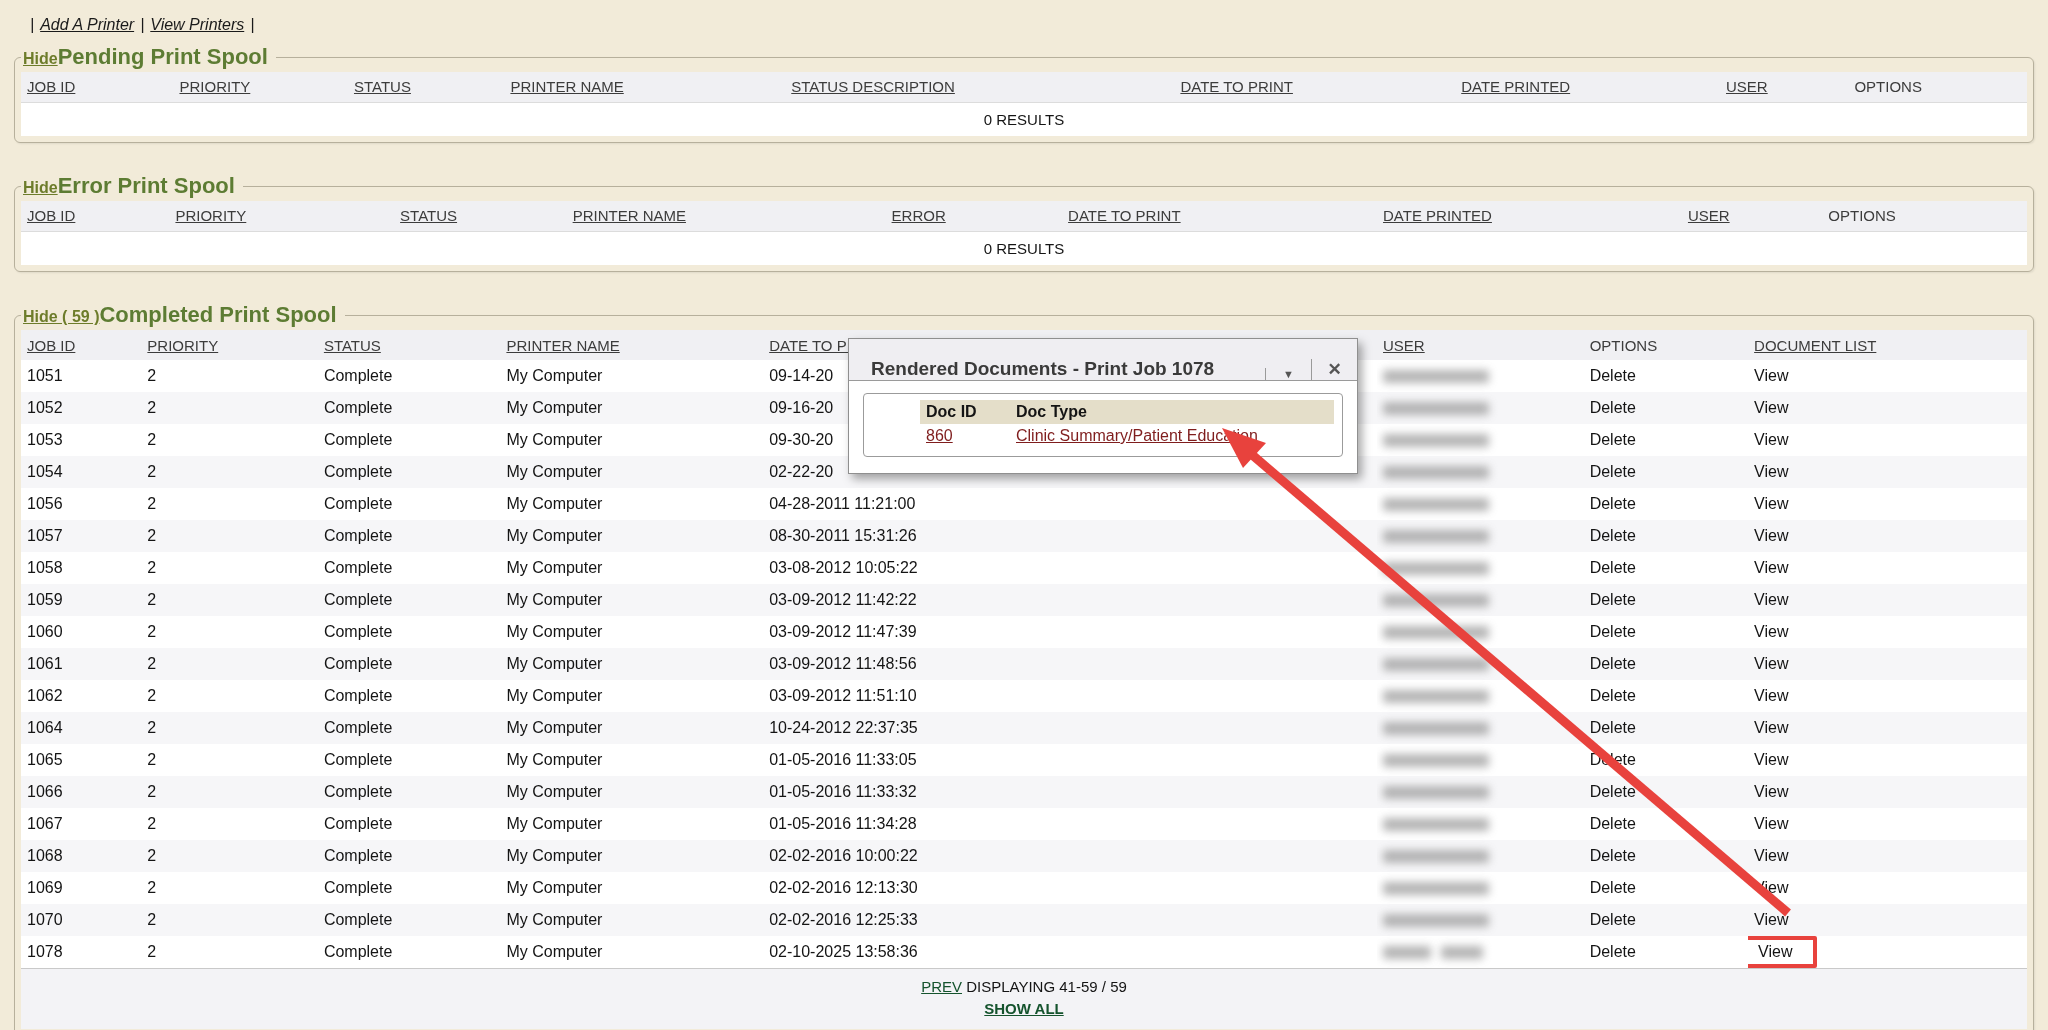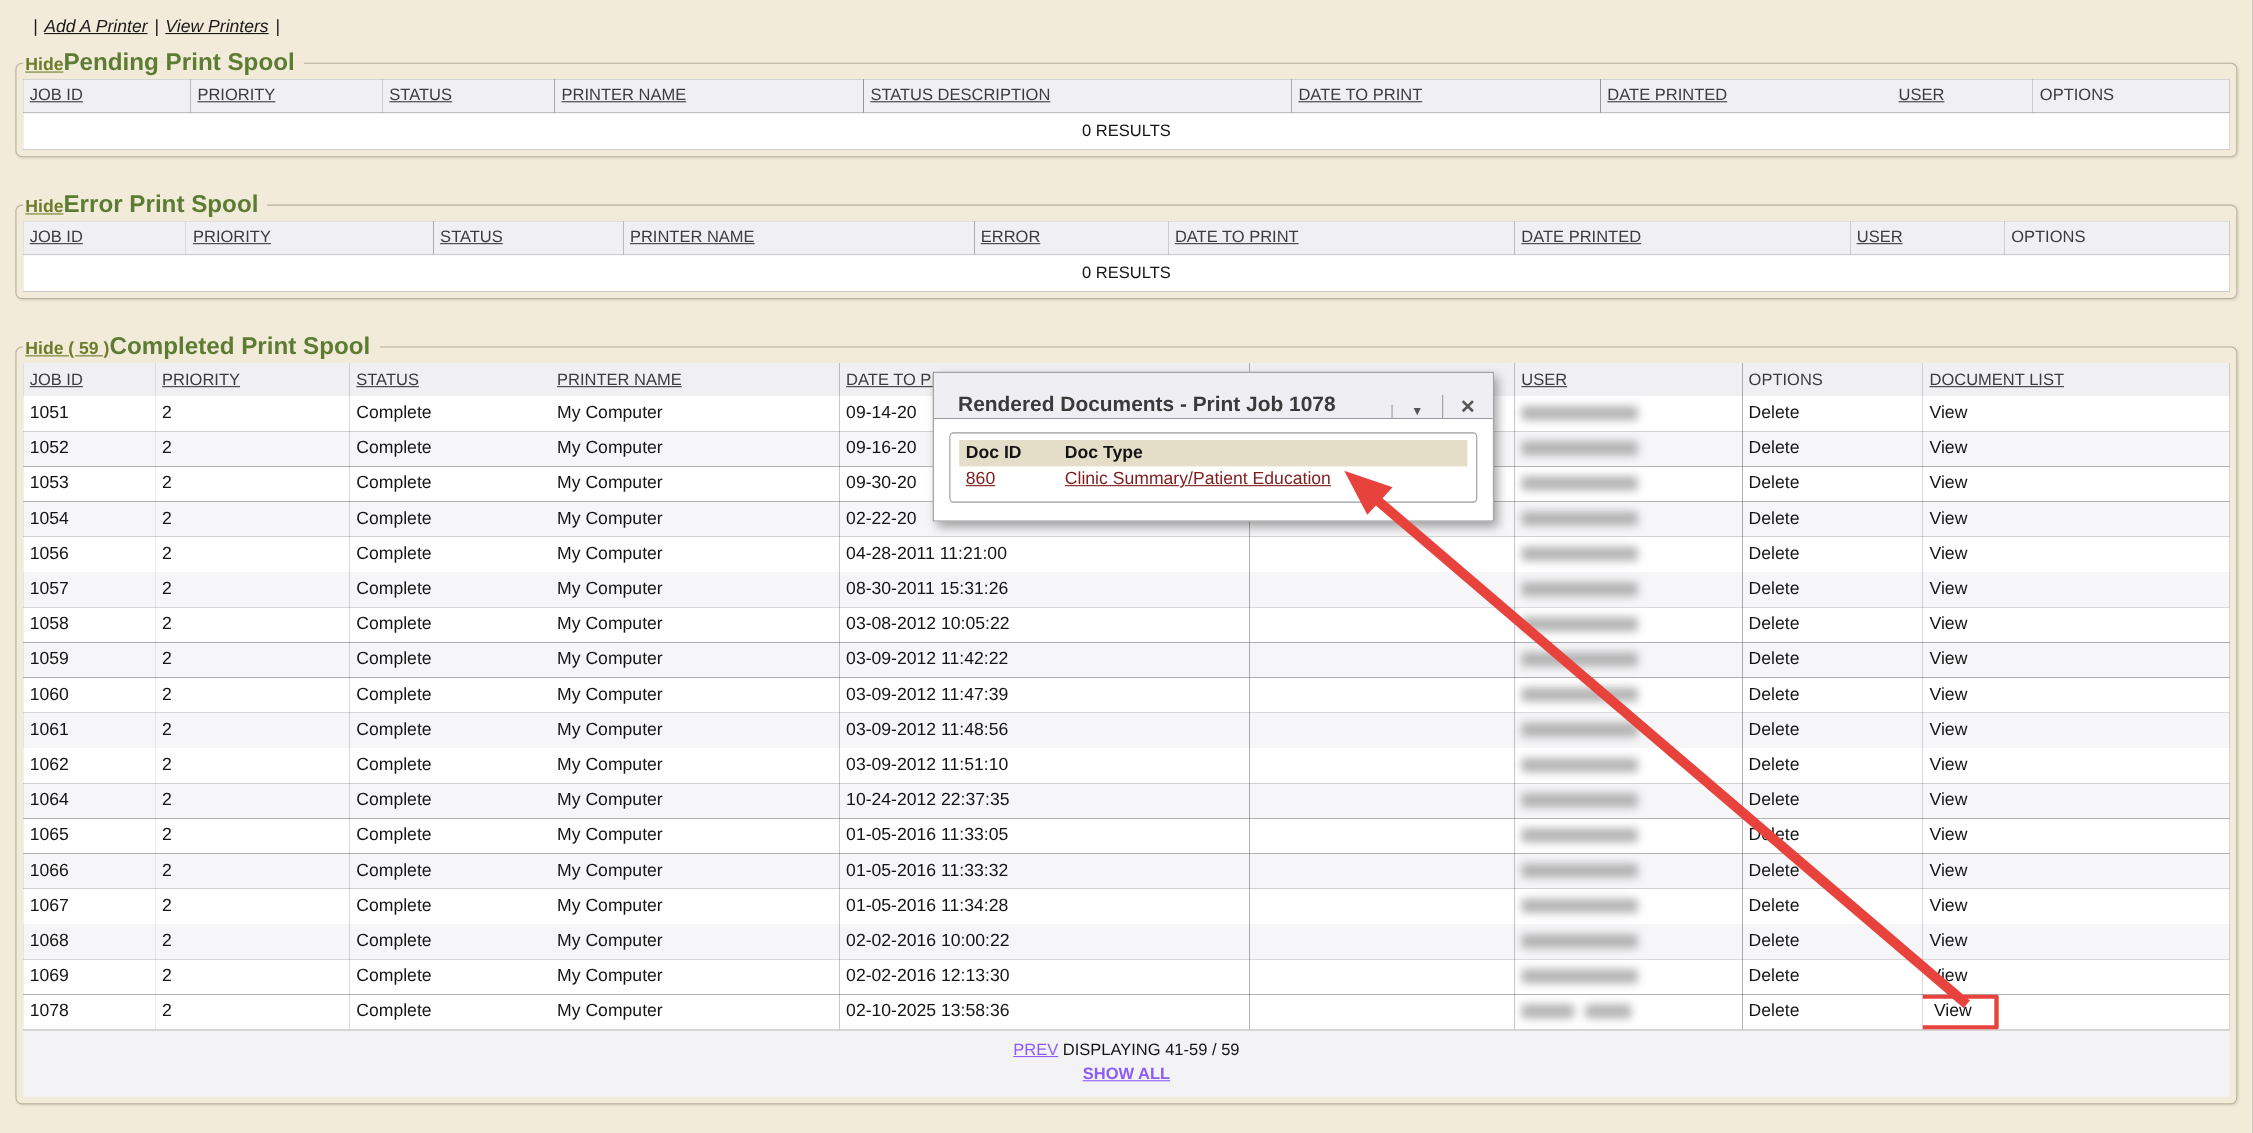--- a/index.html
+++ b/index.html
@@ -51,21 +51,21 @@
   }
   .red-box {
     display:inline-block; border:4px solid #e8423d; border-radius:2px;
     padding:3px 20px; margin:-3px -20px; position:relative;
   }
   
   .table-footer {
     background:#f3f3f6; border-top:1px solid #c9c9c9; text-align:center;
     font-size:15px; padding:7px 0 9px; line-height:22px;
   }
-  .table-footer a { color:#8b5cf6; text-decoration:underline; cursor:pointer; }
+  .table-footer a { color:#14532d; text-decoration:underline; cursor:pointer; }
   .show-all { font-weight:bold; }
   
   .popup {
     position:absolute; left:848px; top:338px; width:510px; z-index:30;
     border:1px solid #8f8f8f; background:#fff;
     box-shadow:4px 5px 9px rgba(0,0,0,0.35);
   }
   .popup-titlebar {
     display:flex; align-items:flex-end; background:#efeef2; height:42px;
     border-bottom:1px solid #9a9a9a;
@@ -75,21 +75,21 @@
     display:flex; align-items:center; padding-left:22px; white-space:nowrap; overflow:hidden;
   }
   .popup-btn {
     width:46px; border-left:1px solid #9a9a9a; display:flex; align-items:center; justify-content:center;
     color:#555; cursor:pointer; background:#efeef2;
   }
   .popup-btn.min { font-size:11px; }
   .popup-btn.close { font-size:17px; font-weight:bold; }
   .popup-body { padding:12px 14px 16px; background:#fff; }
   .doc-box { border:1px solid #9b9b9b; border-radius:4px; padding:6px 8px 8px; }
-  .doc-row { display:grid; grid-template-columns:90px 1fr; }
+  .doc-row { display:grid; grid-template-columns:90px 1fr;margin-left:48px; }
   .doc-row.head { background:#e4dec9; }
   .doc-cell { padding:3px 6px; font-size:16px; white-space:nowrap; overflow:hidden; }
   .doc-row.head .doc-cell { font-weight:bold; color:#141414; }
   .doc-link { color:#7f1d1d; text-decoration:underline; cursor:pointer; }
   
   .overlay-svg { position:absolute; left:0; top:0; width:2048px; height:1030px; z-index:40; pointer-events:none; }
 </style>
 </head>
 <body>
 
@@ -384,20 +384,31 @@
           <td>1069</td>
           <td>2</td>
           <td>Complete</td>
           <td>My Computer</td>
           <td>02-02-2016 12:13:30</td>
           <td></td>
           <td><span class="user-blob" style="width: 106px;"></span></td>
           <td><span class="cell-link">Delete</span></td>
           <td><span class="cell-link">View</span></td>
         </tr>
+        <tr class="row-even">
+          <td>1070</td>
+          <td>2</td>
+          <td>Complete</td>
+          <td>My Computer</td>
+          <td>02-02-2016 12:25:33</td>
+          <td></td>
+          <td><span class="user-blob" style="width: 106px;"></span></td>
+          <td><span class="cell-link">Delete</span></td>
+          <td><span class="cell-link">View</span></td>
+        </tr>
         <tr class="row-odd">
           <td>1078</td>
           <td>2</td>
           <td>Complete</td>
           <td>My Computer</td>
           <td>02-10-2025 13:58:36</td>
           <td></td>
           <td><span class="user-blob" style="width: 48px;"></span><span class="user-blob" style="width: 42px;"></span></td>
           <td><span class="cell-link">Delete</span></td>
           <td><span class="cell-link red-box">View</span></td>

